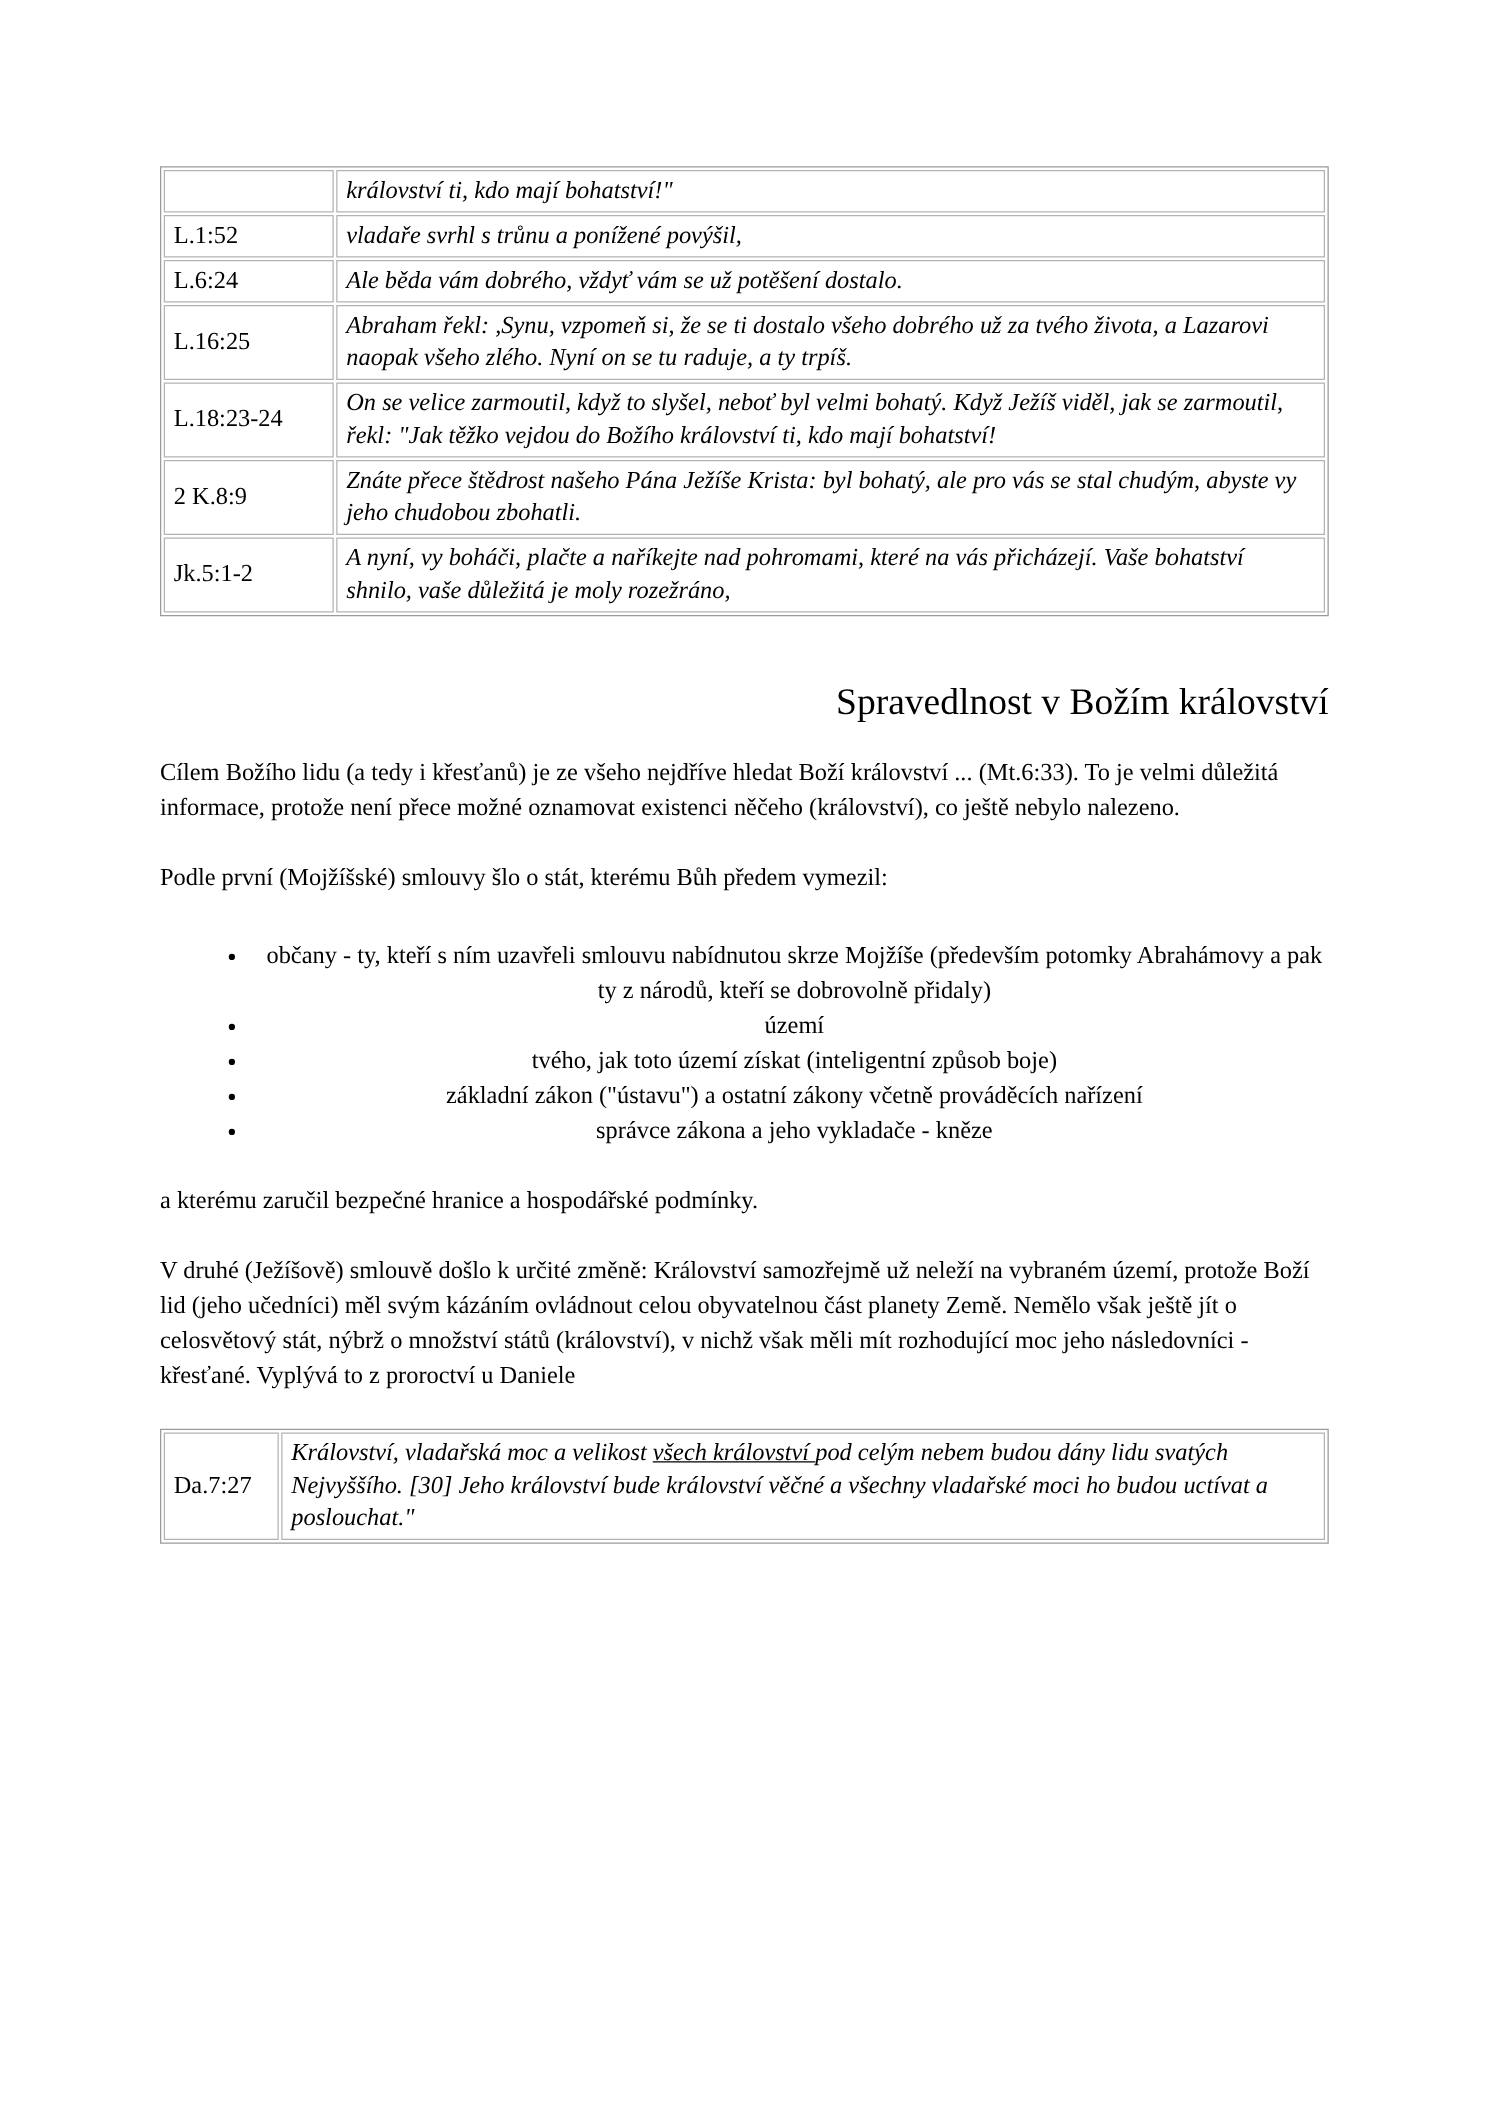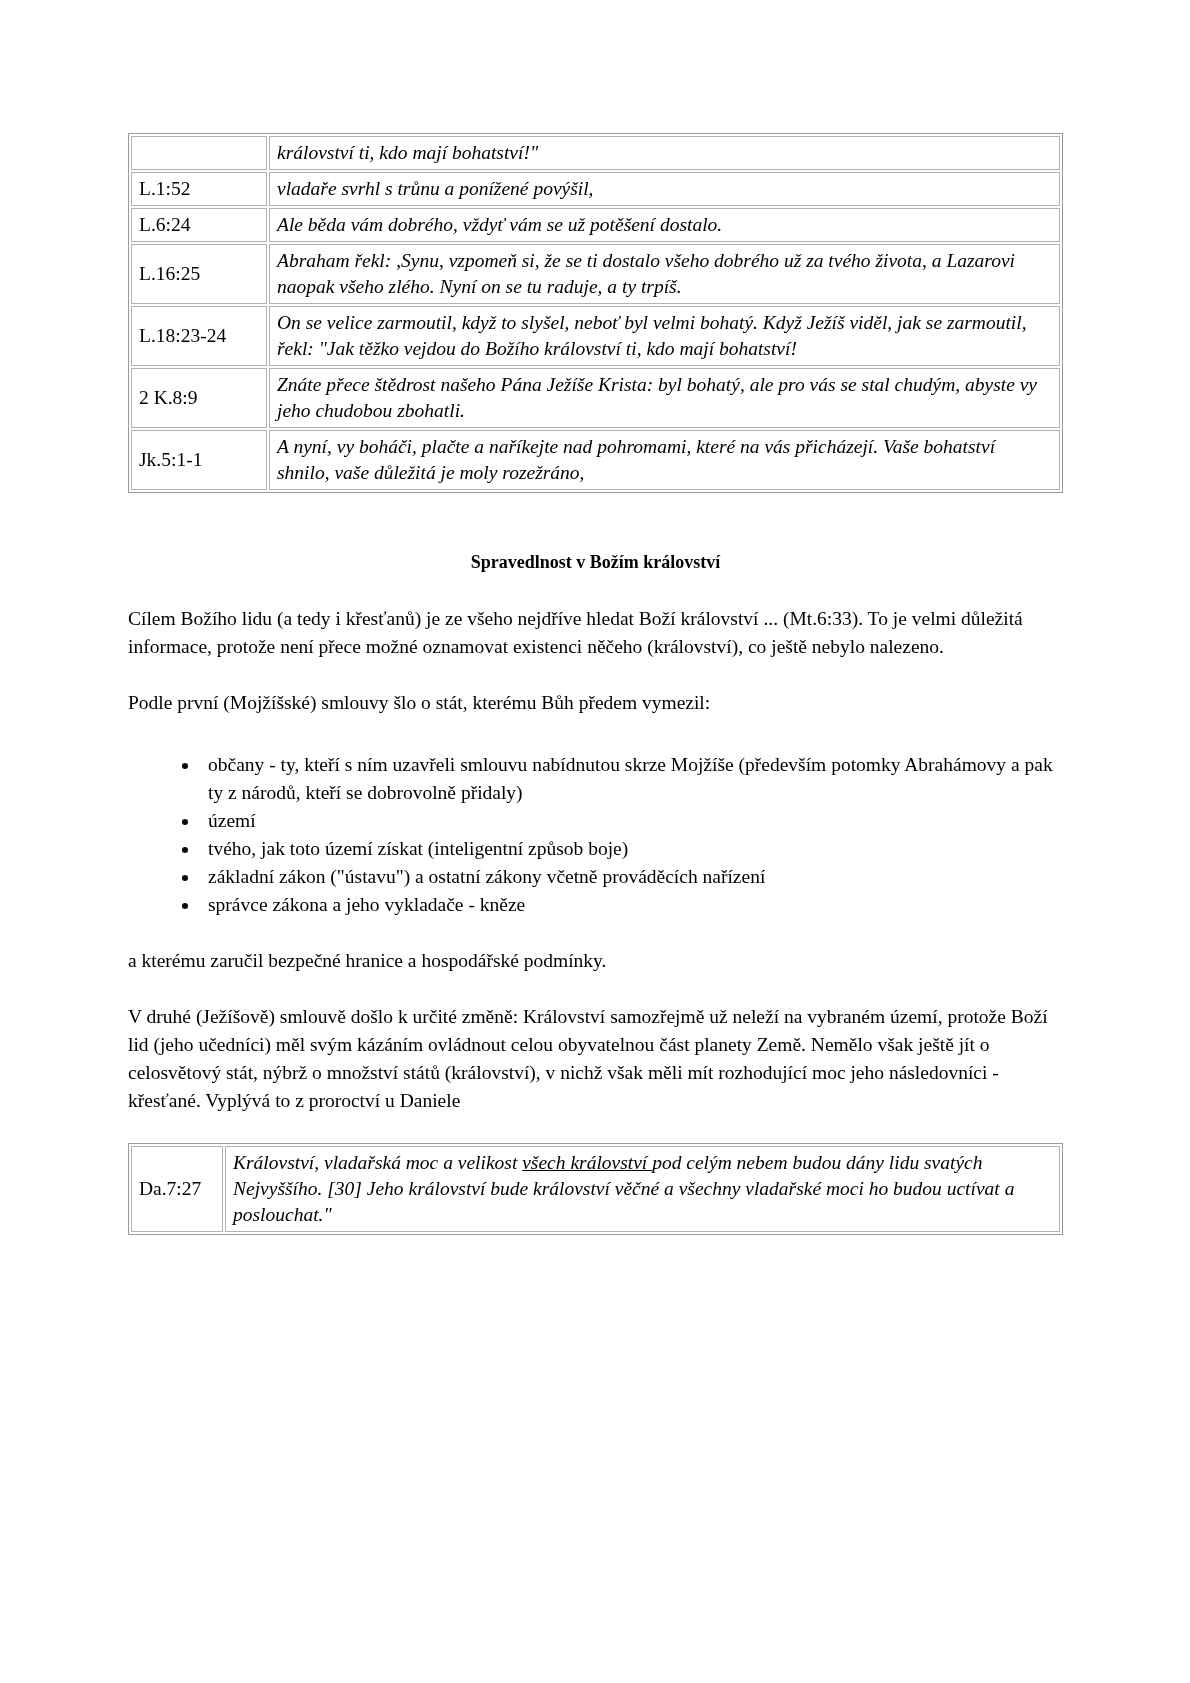--- a/index.html
+++ b/index.html
@@ -31,31 +31,32 @@
   }
   td.ref-cell {
     width: 118px;
     font-style: normal;
     white-space: nowrap;
   }
   table.daniel-table td.ref-cell { width: 74px; }
   td.text-cell { font-style: italic; }
   .underlined { text-decoration: underline; }
   h1.heading {
-    font-size: 18px;
+    font-size: 30px;
     line-height: 30px;
-    font-weight: bold;
-    text-align: center;
+    font-weight: normal;
+    text-align: right;
     margin: 54px 0 26px 0;
   }
   p { margin: 28px 0; }
   ul.bullet-list {
     margin: 34px 0 28px 0;
     padding-left: 72px;
     list-style: disc outside;
+    text-align: center;
   }
   ul.bullet-list li { line-height: 28px; padding-left: 8px; }
 </style>
 </head>
 <body>
 
 <div class="page">
 
   <table class="verse-table">
     <tbody>
@@ -77,21 +78,21 @@
       </tr>
       <tr>
         <td class="ref-cell">L.18:23-24</td>
         <td class="text-cell">On se velice zarmoutil, když to slyšel, neboť byl velmi bohatý. Když Ježíš viděl, jak se zarmoutil, řekl: "Jak těžko vejdou do Božího království ti, kdo mají bohatství!</td>
       </tr>
       <tr>
         <td class="ref-cell">2 K.8:9</td>
         <td class="text-cell">Znáte přece štědrost našeho Pána Ježíše Krista: byl bohatý, ale pro vás se stal chudým, abyste vy jeho chudobou zbohatli.</td>
       </tr>
       <tr>
-        <td class="ref-cell">Jk.5:1-1</td>
+        <td class="ref-cell">Jk.5:1-2</td>
         <td class="text-cell">A nyní, vy boháči, plačte a naříkejte nad pohromami, které na vás přicházejí. Vaše bohatství shnilo, vaše důležitá je moly rozežráno,</td>
       </tr>
     </tbody>
   </table>
 
   <h1 class="heading">Spravedlnost v Božím království</h1>
 
   <p>Cílem Božího lidu (a tedy i křesťanů) je ze všeho nejdříve hledat Boží království ... (Mt.6:33). To je velmi důležitá informace, protože není přece možné oznamovat existenci něčeho (království), co ještě nebylo nalezeno.</p>
 
 

